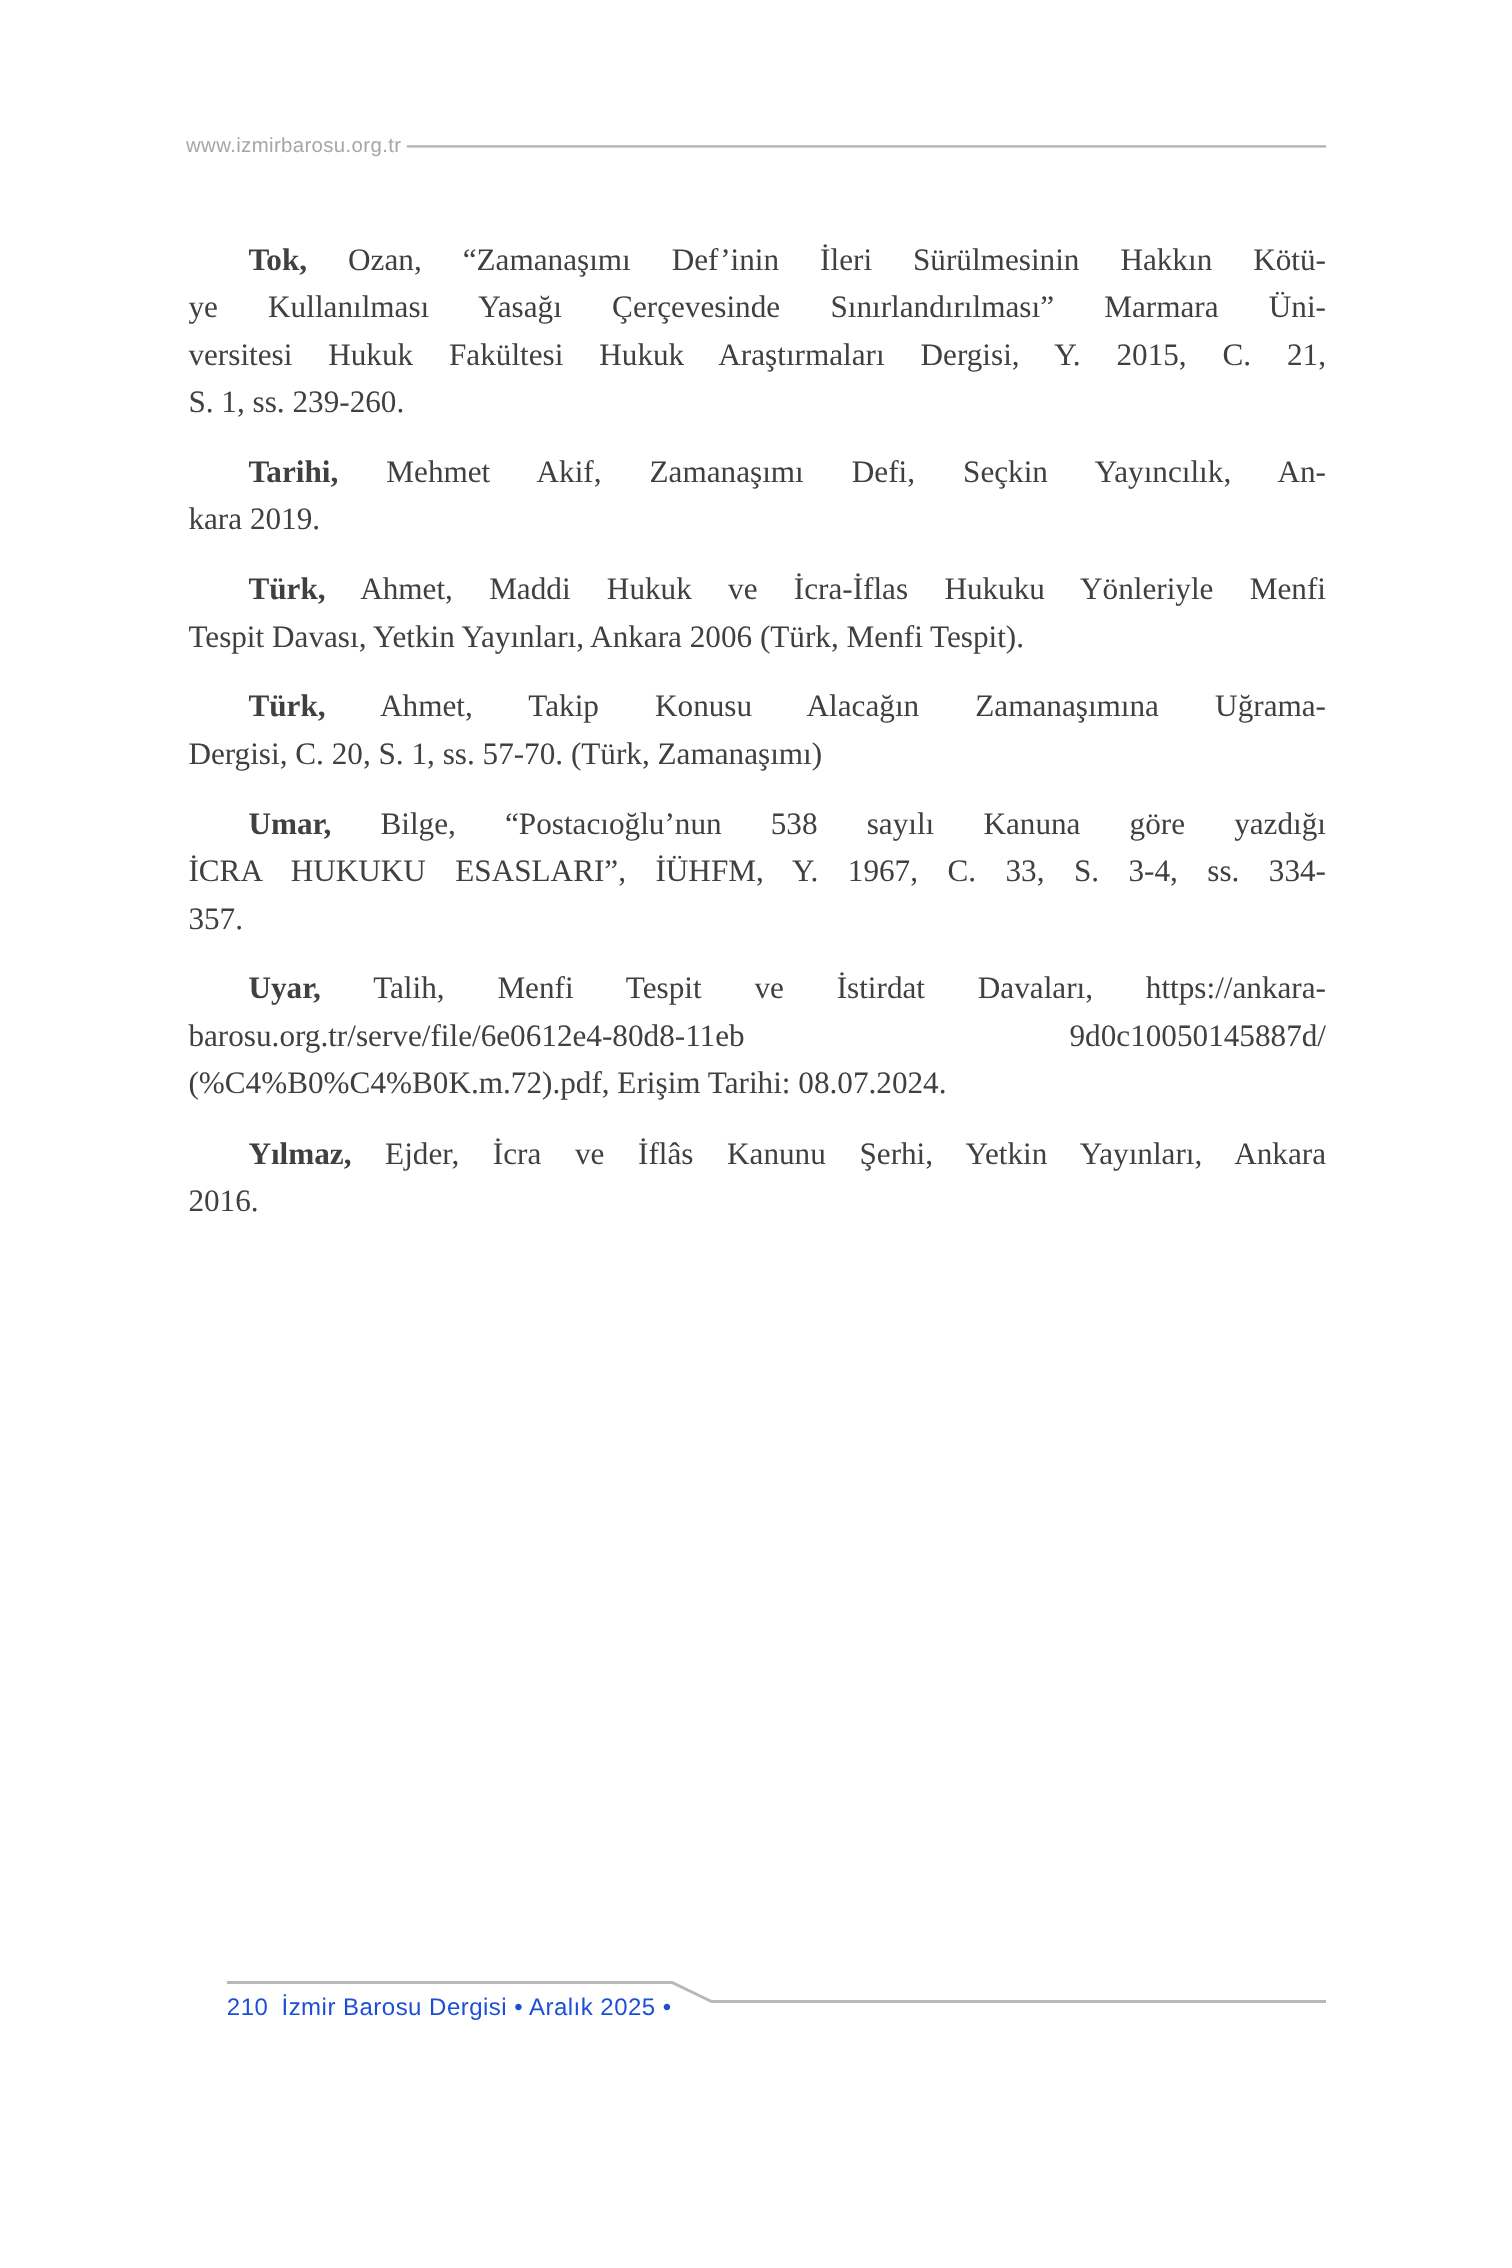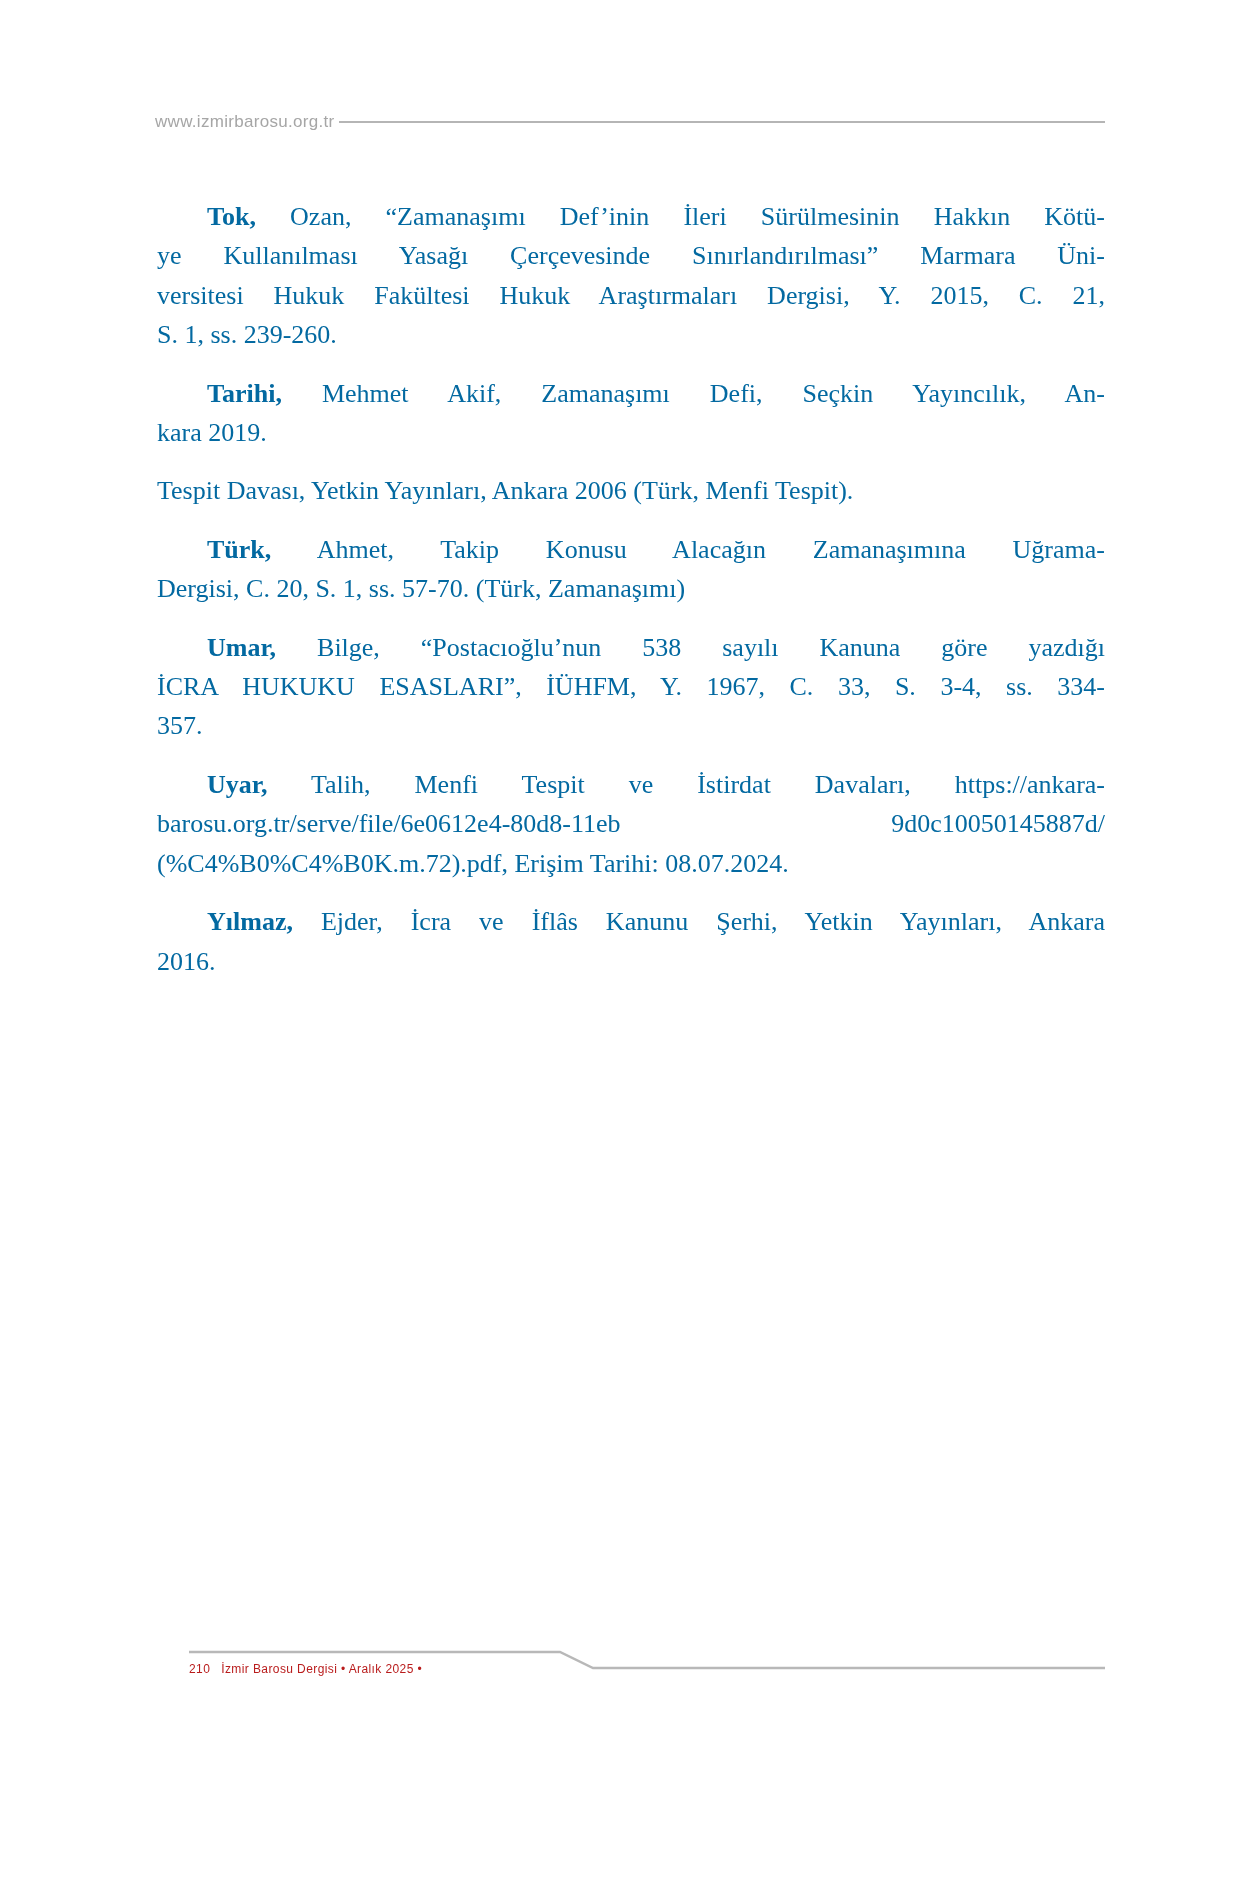--- a/index.html
+++ b/index.html
@@ -25,21 +25,21 @@
   .header .rule {
     flex: 1; height: 0;
     border-top: 2px solid #b5b5b5;
     margin-left: 5px;
   }
 
   
   .biblio {
     position: absolute;
     left: 157px; right: 155px; top: 197px;
-    color: #0369a1;
+    color: #404040;
     font-size: 26px;
   }
   .entry { margin: 0 0 19px 0; }
   .line {
     line-height: 39.4px;
     text-align: center;
     white-space: normal;
     hyphens: none;
   }
   .jl { text-align: justify; text-align-last: justify; }
@@ -47,22 +47,22 @@
   .last { text-align-last: left; }
   .spread { letter-spacing: 5px; }
   .author { font-weight: bold; }
 
   
   .footer-rule { position: absolute; left: 189px; top: 1650px; }
   .footer-text {
     position: absolute;
     left: 189px; top: 1662px;
     font-family: "Liberation Sans", "DejaVu Sans", sans-serif;
-    font-size: 12px;
-    color: #b91c1c;
+    font-size: 20px;
+    color: #1d4ed8;
     letter-spacing: 0.4px;
   }
   .footer-text .pageno { margin-right: 11px; }
 </style>
 </head>
 <body>
 
 <div class="page">
 
   <div class="header">
@@ -78,20 +78,21 @@
       <div class="line jl">versitesi Hukuk Fakültesi Hukuk Araştırmaları Dergisi, Y. 2015, C. 21,</div>
       <div class="line last">S. 1, ss. 239-260.</div>
     </div>
 
     <div class="entry">
       <div class="line first jl"><b class="author">Tarihi,</b><span> Mehmet Akif, Zamanaşımı Defi, Seçkin Yayıncılık, An-</span></div>
       <div class="line last">kara 2019.</div>
     </div>
 
     <div class="entry">
+      <div class="line first jl"><b class="author">Türk,</b><span> Ahmet, Maddi Hukuk ve İcra-İflas Hukuku Yönleriyle Menfi</span></div>
       <div class="line last">Tespit Davası, Yetkin Yayınları, Ankara 2006 (Türk, Menfi Tespit).</div>
     </div>
 
     <div class="entry">
       <div class="line first jl"><b class="author">Türk,</b><span> Ahmet, Takip Konusu Alacağın Zamanaşımına Uğrama-</span></div>
       <div class="line last">Dergisi, C. 20, S. 1, ss. 57-70. (Türk, Zamanaşımı)</div>
     </div>
 
     <div class="entry">
       <div class="line first jl"><b class="author">Umar,</b><span> Bilge, “Postacıoğlu’nun 538 sayılı Kanuna göre yazdığı</span></div>

